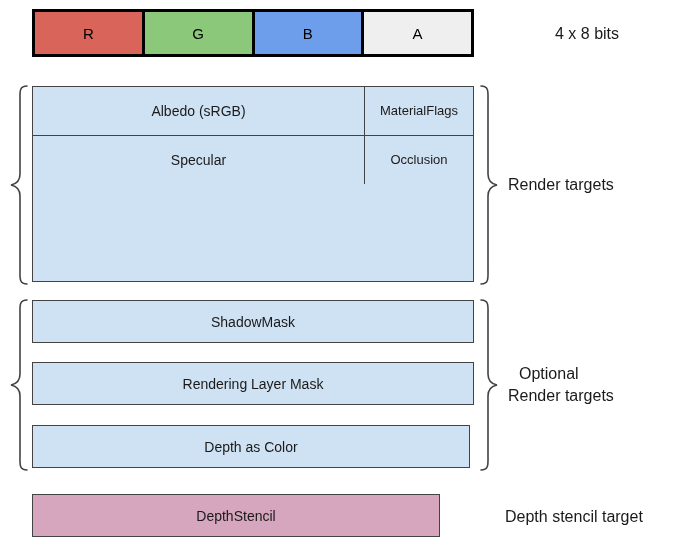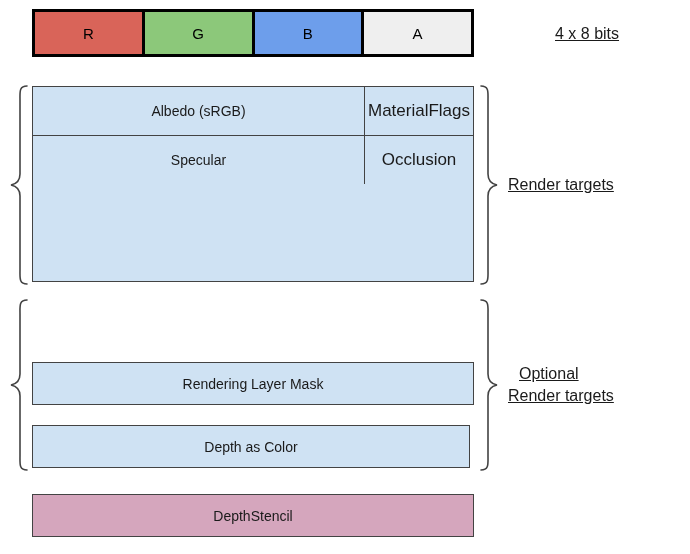--- a/index.html
+++ b/index.html
@@ -84,32 +84,31 @@
   }
   .rt-main.full {
     flex: 1 1 auto;
     border-right: none;
   }
   .rt-alpha {
     flex: 1 1 auto;
     display: flex;
     align-items: center;
     justify-content: center;
-    font-size: 17px;
+    font-size: 13px;
     color: #1a1a1a;
   }
 
   
   .side-label {
     position: absolute;
     font-size: 16px;
     color: #1a1a1a;
     line-height: 21px;
     white-space: pre-line;
-    text-decoration: underline;
   }
 
   .brace { position: absolute; }
   .brace svg { display: block; }
 </style>
 </head>
 <body>
 
 <div id="canvas">
 
@@ -154,34 +153,38 @@
   </div>
 
   <div class="side-label" style="left:508px; top:174px;">Render targets</div>
 
   <div class="brace" style="left:8px; top:298px;">
     <svg width="22" height="174" viewBox="0 0 22 174">
       <path d="M19 2 C11 2 12 8 12 16 L12 76 C12 83 8 86 3 87 C8 88 12 91 12 98 L12 158 C12 166 11 172 19 172" fill="none" stroke="#434343" stroke-width="1.6" stroke-linecap="round"></path>
     </svg>
   </div>
 
+  <div class="blk" style="left:32px; top:300px; width:442px; height:43px;">
+    <span>ShadowMask</span>
+  </div>
   <div class="blk" style="left:32px; top:362px; width:442px; height:43px;text-align:right;">
     <span>Rendering Layer Mask</span>
   </div>
   <div class="blk" style="left:32px; top:425px; width:438px; height:43px;">
     <span>Depth as Color</span>
   </div>
 
   <div class="brace" style="left:478px; top:298px;">
     <svg width="22" height="174" viewBox="0 0 22 174">
       <path d="M3 2 C11 2 10 8 10 16 L10 76 C10 83 14 86 19 87 C14 88 10 91 10 98 L10 158 C10 166 11 172 3 172" fill="none" stroke="#434343" stroke-width="1.6" stroke-linecap="round"></path>
     </svg>
   </div>
 
   <div class="side-label" style="left:519px; top:363px;">Optional</div>
   <div class="side-label" style="left:508px; top:385px;">Render targets</div>
 
-  <div class="blk pink" style="left:32px; top:494px; width:442px; height:43px;">
+  <div class="blk pink" style="left:32px; top:494px; width:408px; height:43px;">
     <span>DepthStencil</span>
   </div>
 
+  <div class="side-label" style="left:505px; top:506px;">Depth stencil target</div>
 
 </div>
 
 </body></html>

